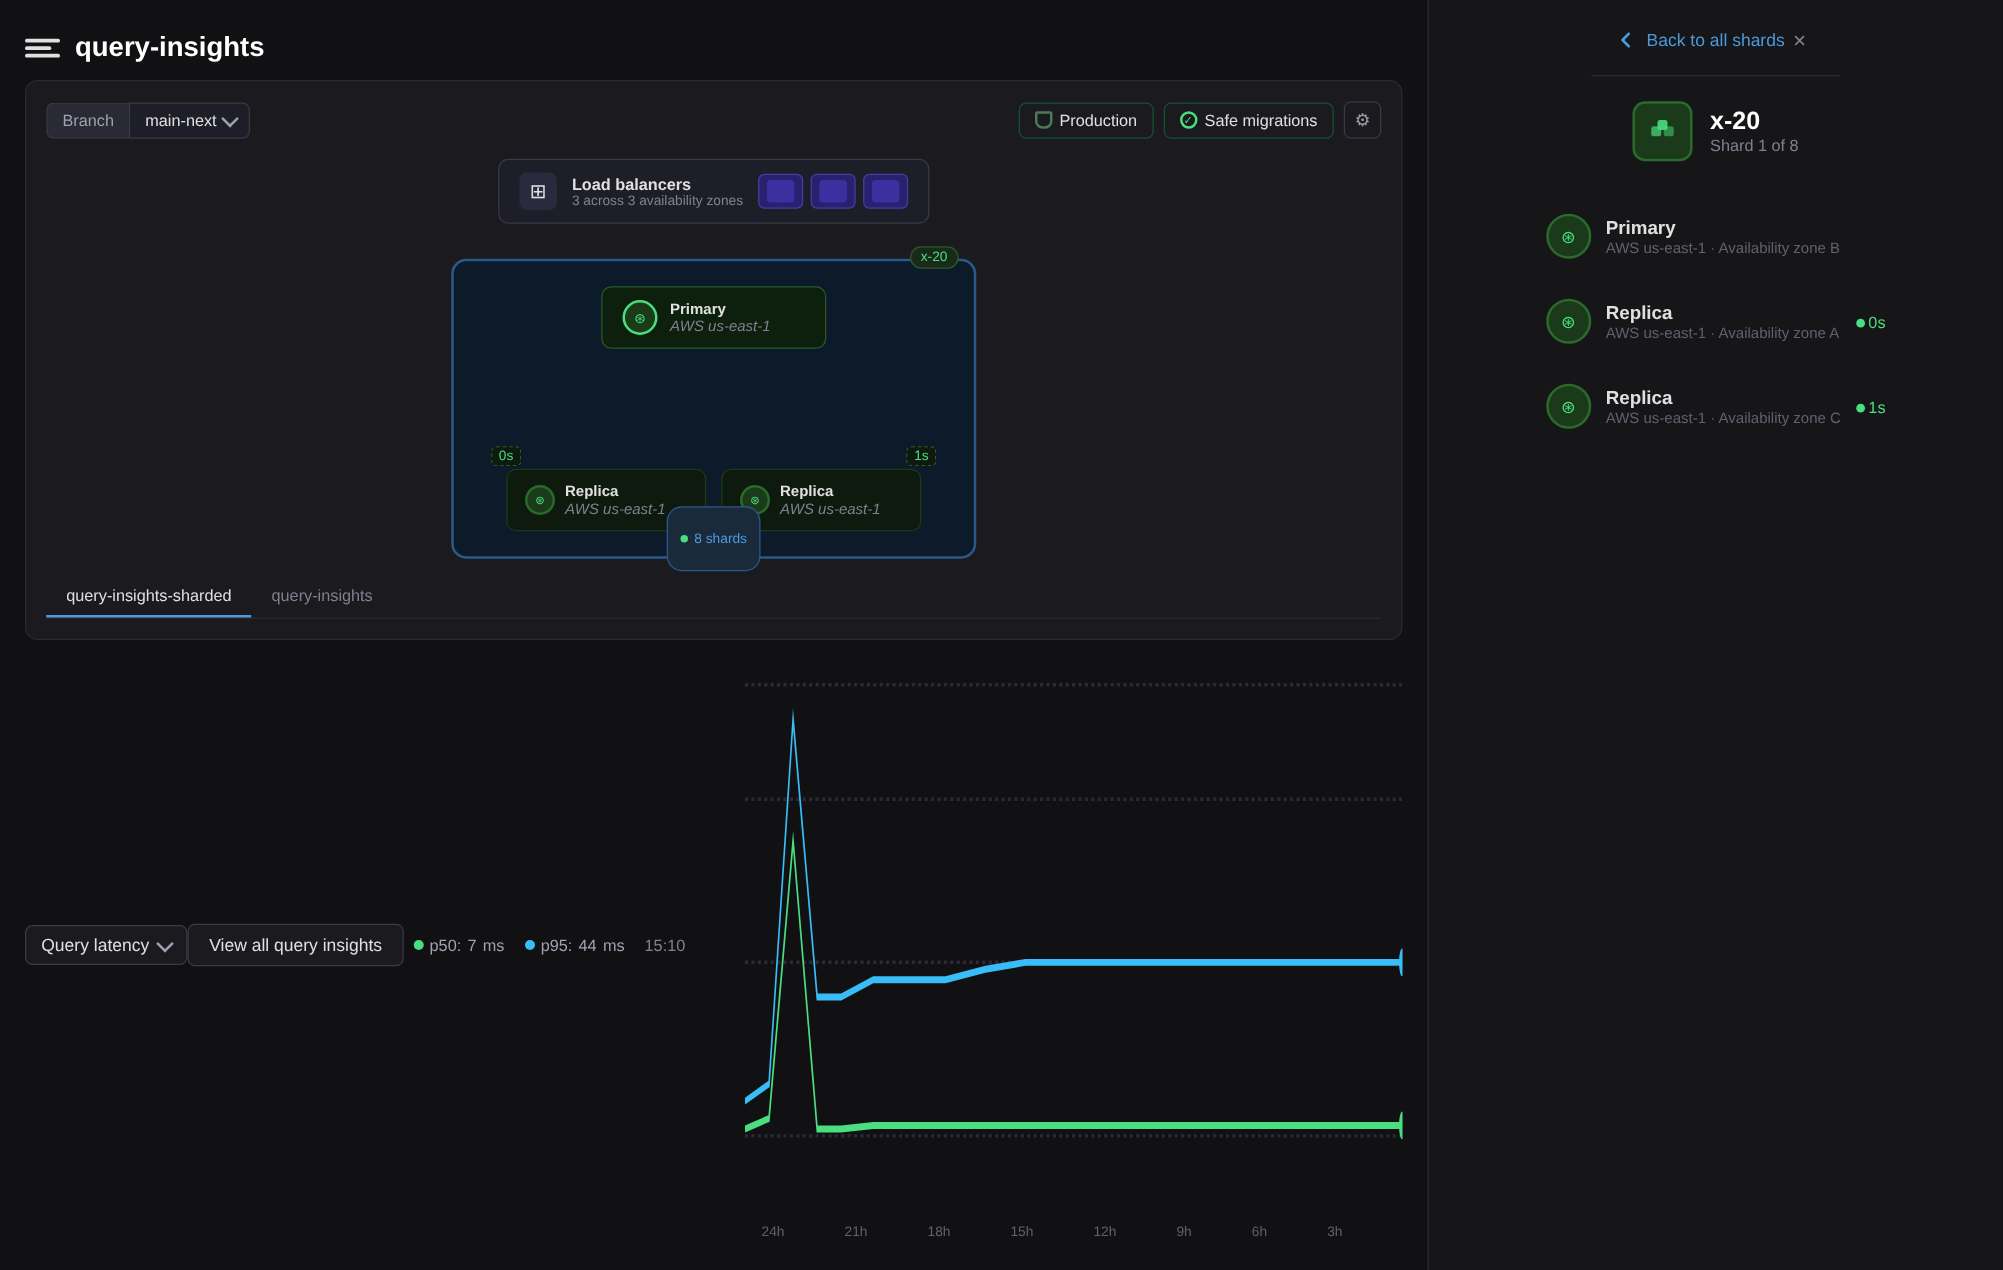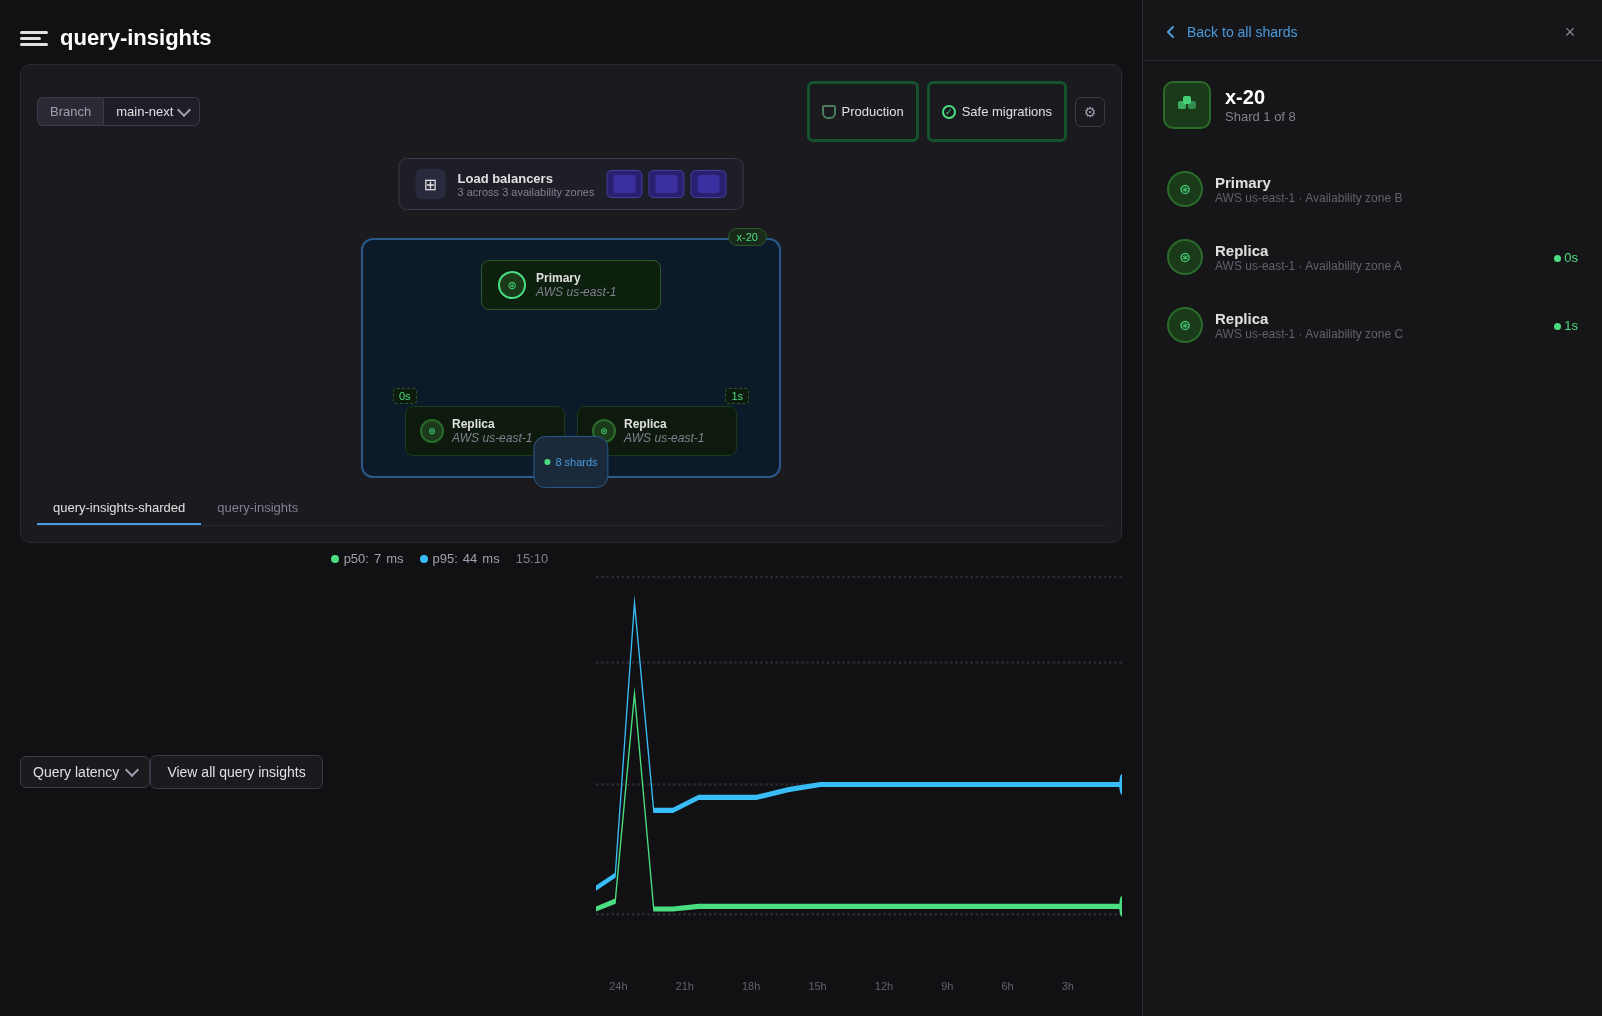--- a/index.html
+++ b/index.html
@@ -109,24 +109,23 @@
     }
 
     .topology-badges {
       display: flex;
       align-items: center;
       gap: 8px;
     }
 
     .badge {
       display: flex;
-      align-items: center;
       gap: 6px;
-      padding: 20px 12px;
-      border: 3px solid #14532d;
+      padding: 6px 12px;
+      border: 1px solid #14532d;
       border-radius: 6px;
       font-size: 13px;
       color: #e0e0e0;
     }
 
     .badge-icon-shield {
       width: 14px;
       height: 14px;
       border: 2px solid #4a7c59;
       border-radius: 2px 2px 6px 6px;
@@ -418,21 +417,21 @@
       border: 1px solid #3a3a48;
       border-radius: 6px;
       padding: 8px 16px;
       font-size: 14px;
       color: #e0e0e0;
       cursor: pointer;
     }
 
     .legend-row {
       display: flex;
-      align-items: flex-start;
+      align-items: center;
       gap: 16px;
     }
 
     .legend-item {
       display: flex;
       align-items: center;
       gap: 5px;
       font-size: 13px;
       color: #a0a0b0;
     }
@@ -494,20 +493,21 @@
       margin-left: 13px;
     }
 
     
     .right-panel {
       width: 460px;
       background: #161618;
       border-left: 1px solid #2a2a35;
       display: flex;
       flex-direction: column;
+      align-items: center;
     }
 
     .right-header {
       display: flex;
       align-items: center;
       justify-content: space-between;
       padding: 20px 20px 16px 20px;
       border-bottom: 1px solid #2a2a35;
     }
 

